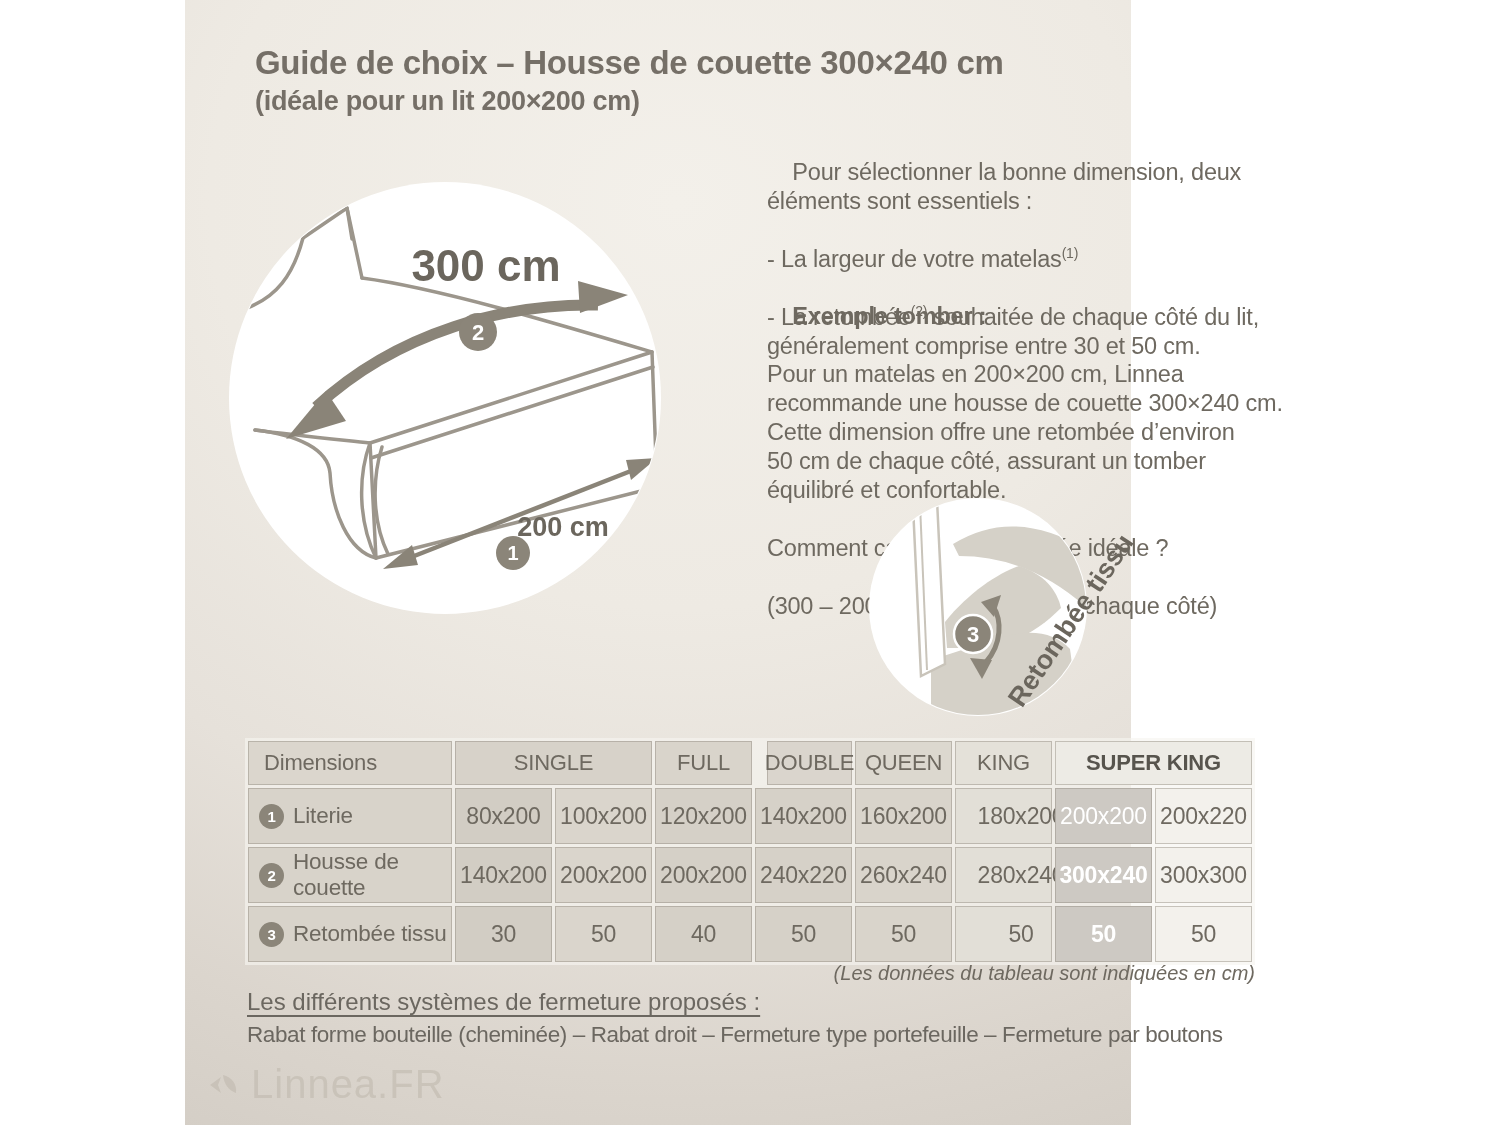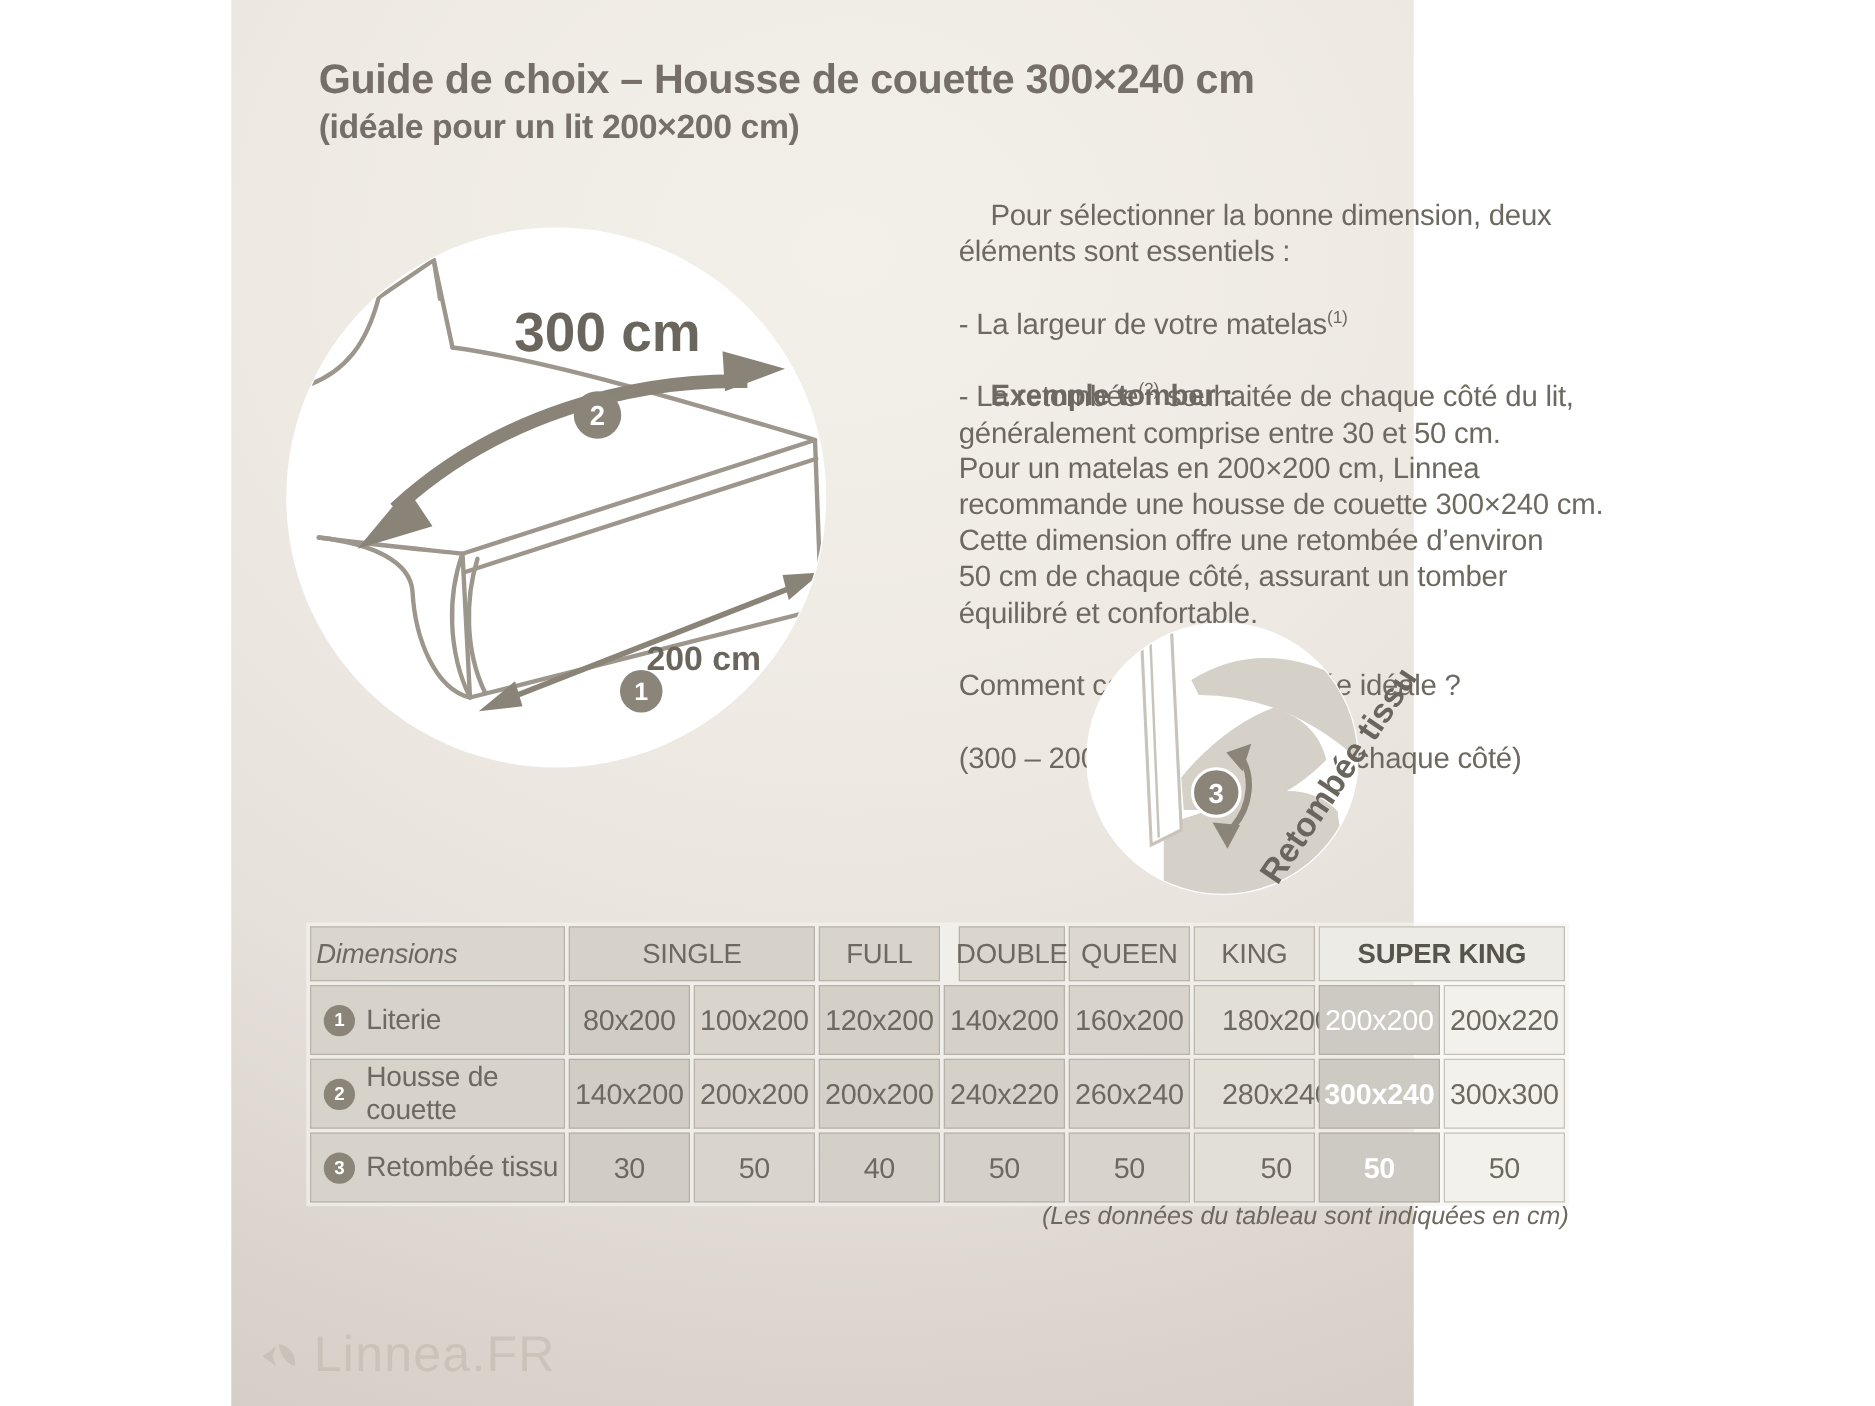--- a/index.html
+++ b/index.html
@@ -47,21 +47,21 @@
     grid-template-rows:44px 56px 56px 56px;
     gap:3px; padding:3px;
     background:rgba(246,244,239,0.65);
   }
   .cell {
     display:flex; align-items:center; justify-content:center;
     border:1px solid rgba(148,142,132,0.48);
     font-size:23px; color:#6e6960; letter-spacing:-0.2px;
   }
   .th { font-size:22px; }
-  .th.h-dim  { justify-content:flex-start; padding-left:4px; background:#dbd6cd;font-style:italic; }
+  .th.h-dim  { justify-content:flex-start; padding-left:15px; background:#dbd6cd; }
   .th.h-single { grid-column:span 2; background:#d7d2c9; }
   .th.h-full   { background:#d9d4cb; }
   .th.h-double { background:#dad5cd;margin-left:12px; }
   .th.h-queen  { background:#dcd8cf; }
   .th.h-king   { background:#e4e1d9; }
   .th.h-super  { grid-column:span 2; background:#edebe5; font-weight:bold; color:#57544d; }
   .rowlabel {
     justify-content:flex-start; padding-left:10px; gap:9px;
     background:#d8d3ca; font-size:22.5px;
   }
@@ -243,20 +243,22 @@
     <div class="cell c2">50</div>
     <div class="cell c3">40</div>
     <div class="cell c4">50</div>
     <div class="cell c5">50</div>
     <div class="cell c6">50</div>
     <div class="cell hl b">50</div>
     <div class="cell lastcol">50</div>
   </div>
 
   <div class="table-note">(Les données du tableau sont indiquées en cm)</div>
+  <div class="closures-heading">Les différents systèmes de fermeture proposés :</div>
+  <div class="closures-items">Rabat forme bouteille (cheminée) – Rabat droit – Fermeture type portefeuille – Fermeture par boutons</div>
 
   <div class="watermark">
     <svg width="34" height="34" viewBox="0 0 34 34">
       <path d="M 3 17 L 14 9 L 11 17 L 14 25 Z" fill="#beb7ac"></path>
       <path d="M 16 7 C 25 9 30 16 29 25 C 21 22 17 16 16 7 Z" fill="#beb7ac"></path>
     </svg>
     <span class="watermark-text">Linnea.FR</span>
   </div>
 
 </div>

